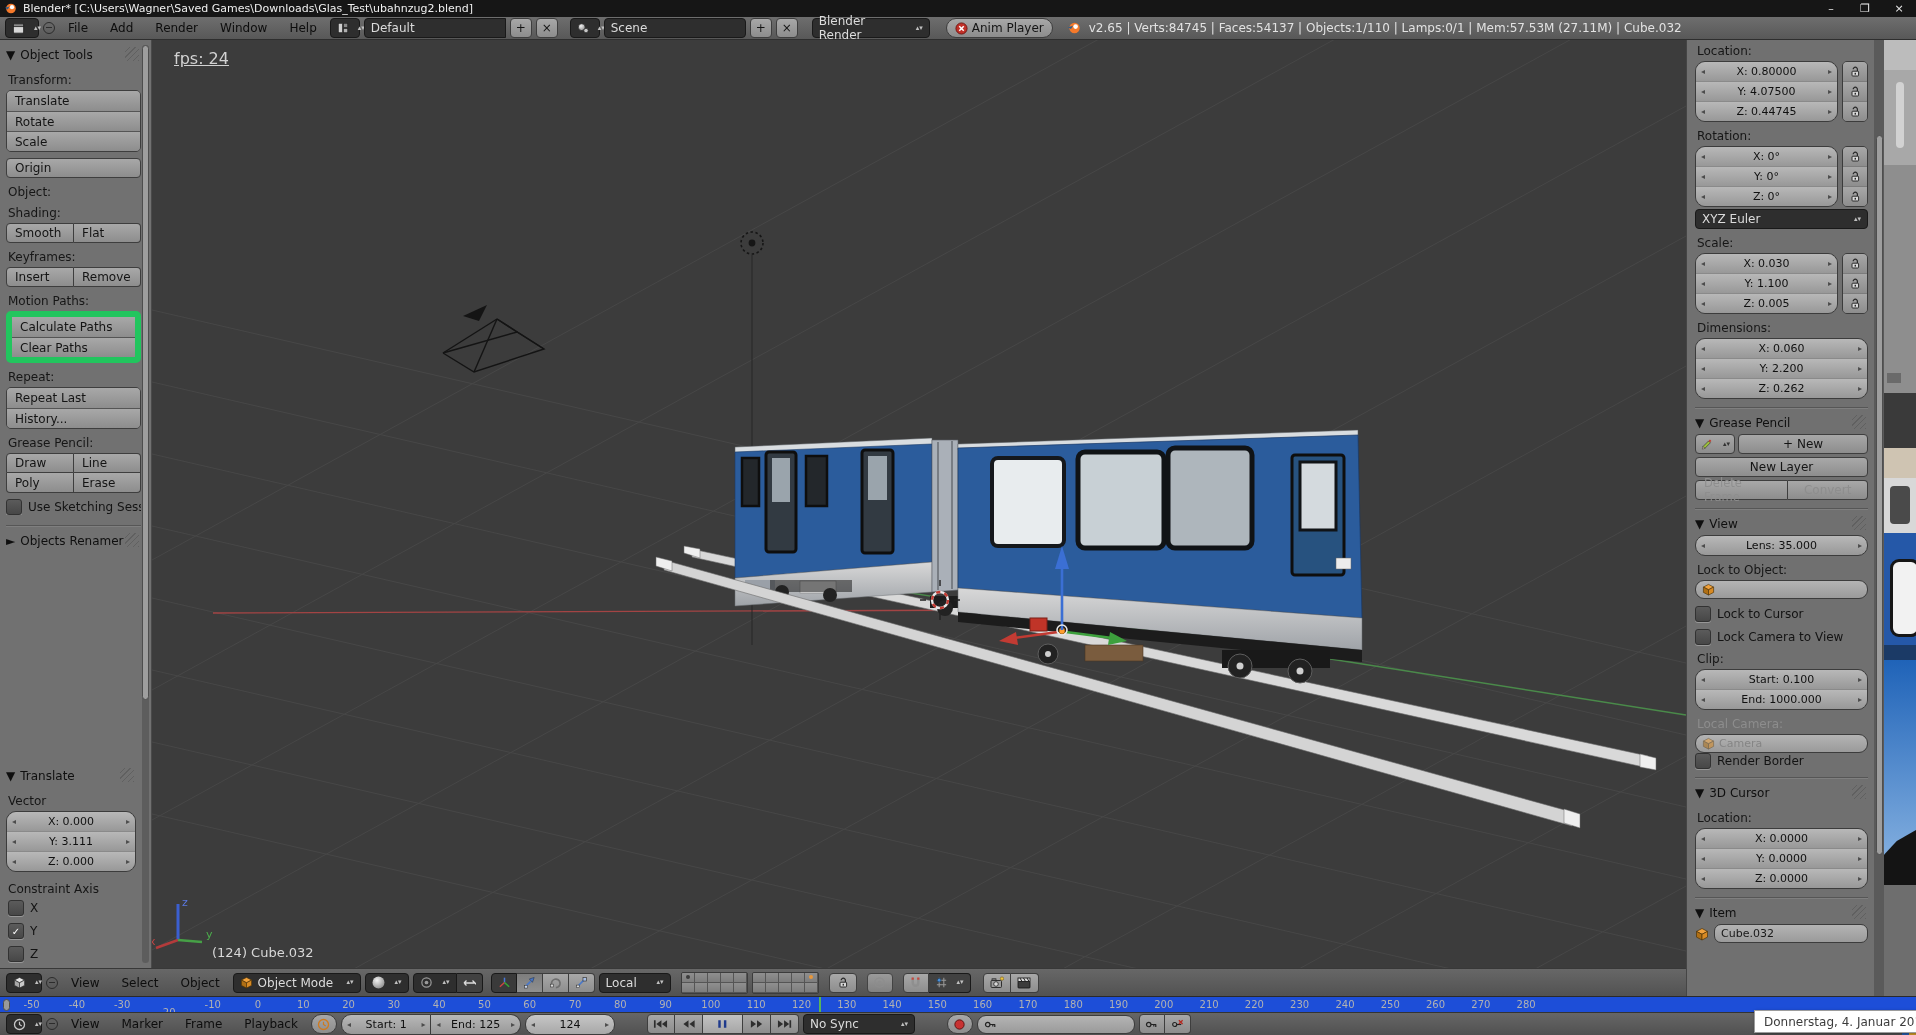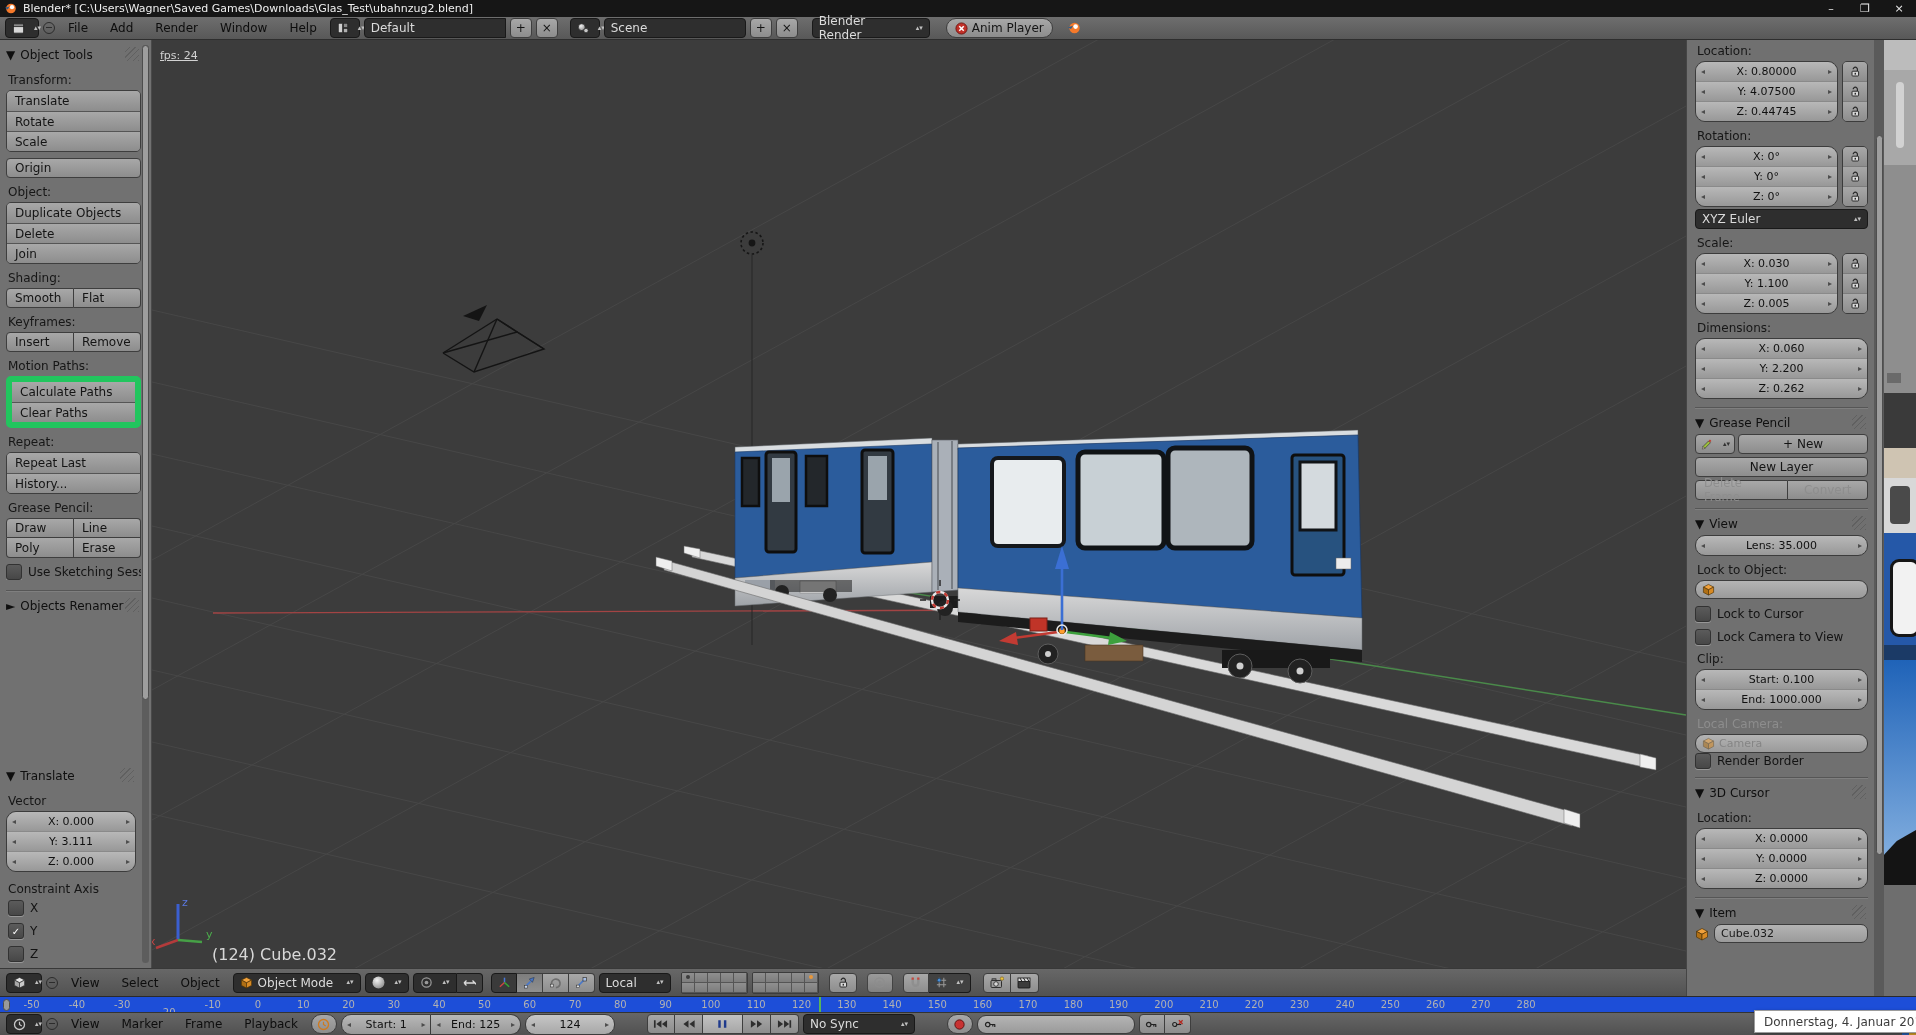--- a/index.html
+++ b/index.html
@@ -46,22 +46,22 @@
   #win-controls{margin-left:auto;display:flex;}
   .winbtn{width:34px;height:17px;display:flex;align-items:center;justify-content:center;color:#e8e8e8;font-size:11px;}
   #infobar{position:absolute;left:0;top:17px;width:1916px;height:23px;background:linear-gradient(#6e6e6e,#585858);
            border-bottom:1px solid #2e2e2e;display:flex;align-items:center;gap:4px;padding:0 5px;box-sizing:border-box;}
   #toolshelf{position:absolute;left:0;top:40px;width:152px;height:928px;background:#717171;box-sizing:border-box;
              border-right:1px solid #4a4a4a;padding:4px 10px 0 6px;}
   #ts-scroll{position:absolute;right:2px;top:5px;width:7px;height:918px;border-radius:4px;background:#5d5d5d;}
   #ts-thumb{position:absolute;left:0;top:0;width:7px;height:655px;border-radius:4px;background:#9e9e9e;border:1px solid #4e4e4e;box-sizing:border-box;}
   #translate-panel{position:absolute;left:6px;top:725px;width:130px;}
   #viewport{position:absolute;left:152px;top:40px;width:1534px;height:928px;background:#3c3c3c;overflow:hidden;}
-  #fps{position:absolute;left:8px;top:9px;color:#d2d2d2;font-size:11px;text-decoration:underline;}
-  #active-object{position:absolute;left:60px;top:905px;color:#d8d8d8;font-size:16px;}
+  #fps{position:absolute;left:22px;top:9px;color:#d2d2d2;font-size:16px;text-decoration:underline;}
+  #active-object{position:absolute;left:60px;top:905px;color:#d8d8d8;font-size:13px;}
   #header3d{position:absolute;left:0;top:968px;width:1686px;height:28px;background:linear-gradient(#676767,#525252);
             border-top:1px solid #383838;display:flex;align-items:center;gap:4px;padding:0 6px;box-sizing:border-box;}
   #npanel{position:absolute;left:1686px;top:40px;width:188px;height:956px;background:#707070;box-sizing:border-box;
           border-left:1px solid #454545;padding:4px 6px 0 8px;overflow:hidden;}
   #np-scroll{position:absolute;left:1874px;top:40px;width:10px;height:956px;background:#5a5a5a;}
   #np-thumb{position:absolute;left:1.5px;top:95px;width:7px;height:720px;border-radius:4px;background:#9e9e9e;border:1px solid #4e4e4e;box-sizing:border-box;}
   #rightstrip{position:absolute;left:1884px;top:40px;width:32px;height:956px;}
   .nrow{display:flex;gap:4px;align-items:flex-start;margin-bottom:2px;}
   .nrow .pill-group{flex:1;}
   #ruler{position:absolute;left:0;top:996px;width:1916px;height:16px;background:#1d4ed8;border-top:1px solid #2a2a2a;overflow:hidden;}
@@ -286,41 +286,37 @@
     </div>
     <div class="btn" style="margin-left:12px;border-radius:10px">
       <svg class="icon" width="13" height="13">
           <use href="#s-stop"></use>
         </svg>
       <span>Anim Player</span>
     </div>
     <svg class="icon" width="14" height="14" style="margin-left:10px">
         <use href="#s-logo"></use>
       </svg>
+    <span style="font-size:12px;color:#e2e2e2;margin-left:4px;white-space:nowrap">v2.65 | Verts:84745 | Faces:54137 | Objects:1/110 | Lamps:0/1 | Mem:57.53M (27.11M) | Cube.032</span>
   </div>
 
   <div id="toolshelf">
     <div class="phead">
       <span>▼</span>
       <span>Object Tools</span>
       <span class="grip"></span>
     </div>
     <div class="seclabel">Transform:</div>
     <div style="border-radius:5px;overflow:hidden;border:1px solid #3e3e3e">
       <div class="btn" style="border:none;border-radius:0;justify-content:flex-start">Translate</div>
       <div class="btn" style="border:none;border-top:1px solid #555;border-radius:0;justify-content:flex-start">Rotate</div>
       <div class="btn" style="border:none;border-top:1px solid #555;border-radius:0;justify-content:flex-start">Scale</div>
     </div>
     <div class="btn" style="margin-top:6px;justify-content:flex-start">Origin</div>
     <div class="seclabel">Object:</div>
-    <div style="border-radius:5px;overflow:hidden;border:1px solid #3e3e3e">
-      <div class="btn" style="border:none;border-radius:0;justify-content:flex-start;white-space:nowrap;overflow:hidden">Duplicate Objects</div>
-      <div class="btn" style="border:none;border-top:1px solid #555;border-radius:0;justify-content:flex-start">Delete</div>
-      <div class="btn" style="border:none;border-top:1px solid #555;border-radius:0;justify-content:flex-start">Join</div>
-    </div>
     <div class="seclabel">Shading:</div>
     <div style="display:flex">
       <div class="btn" style="flex:1;border-radius:4px 0 0 4px;justify-content:flex-start">Smooth</div>
       <div class="btn" style="flex:1;border-radius:0 4px 4px 0;border-left:none;justify-content:flex-start">Flat</div>
     </div>
     <div class="seclabel">Keyframes:</div>
     <div style="display:flex">
       <div class="btn" style="flex:1;border-radius:4px 0 0 4px;justify-content:flex-start">Insert</div>
       <div class="btn" style="flex:1;border-radius:0 4px 4px 0;border-left:none;justify-content:flex-start">Remove</div>
     </div>

